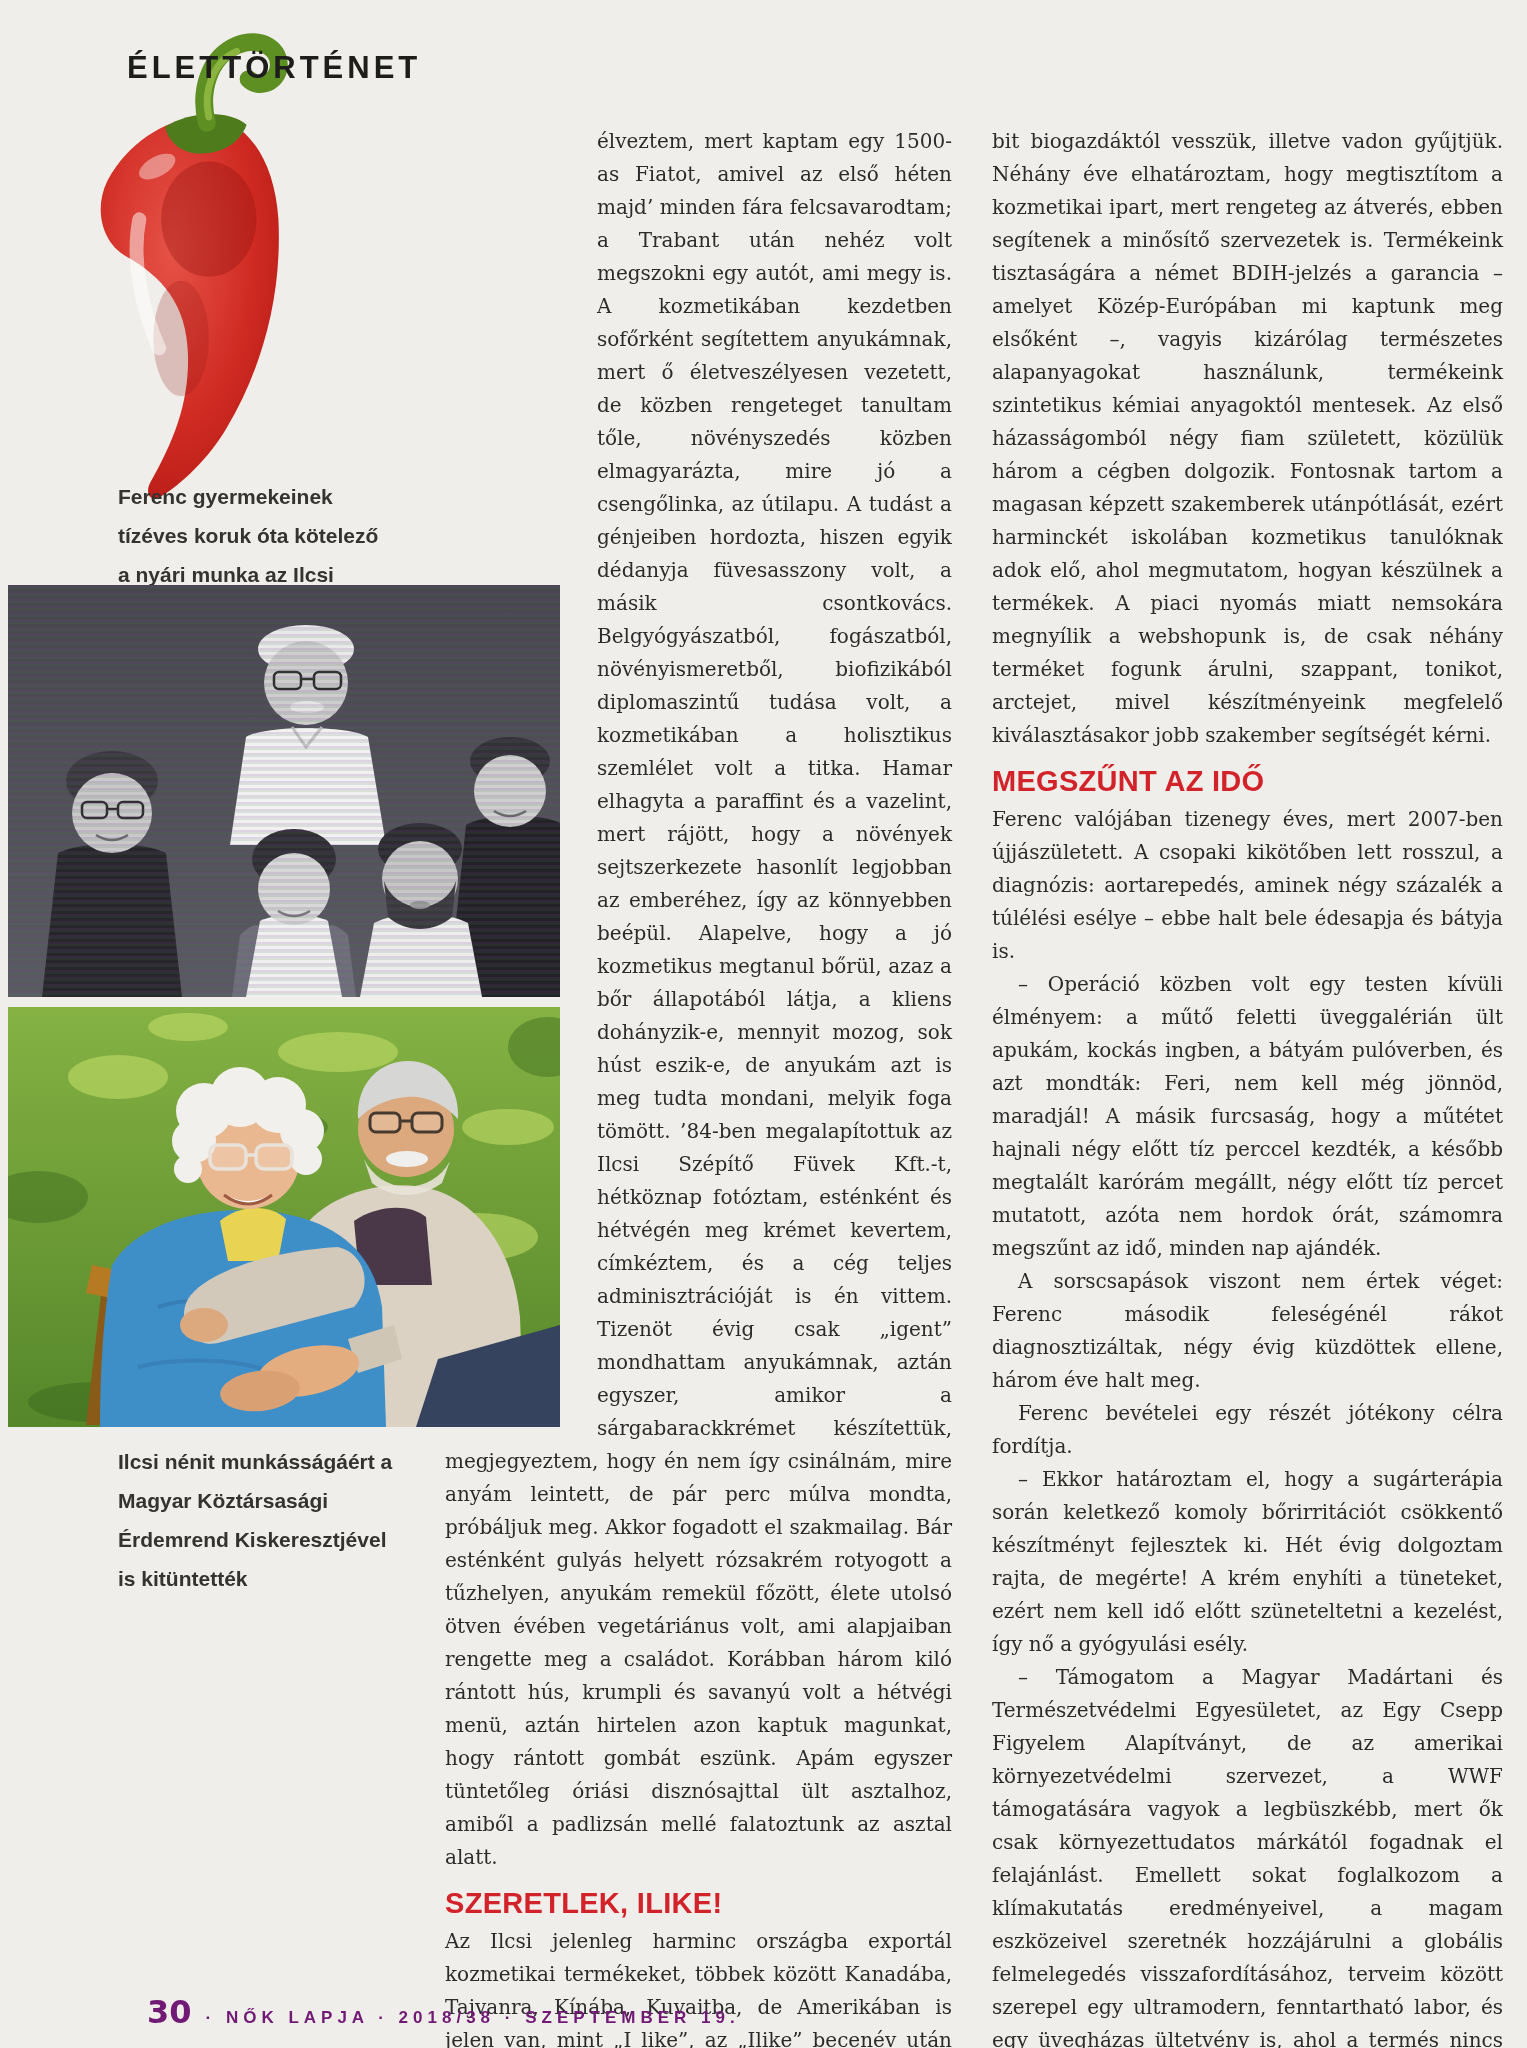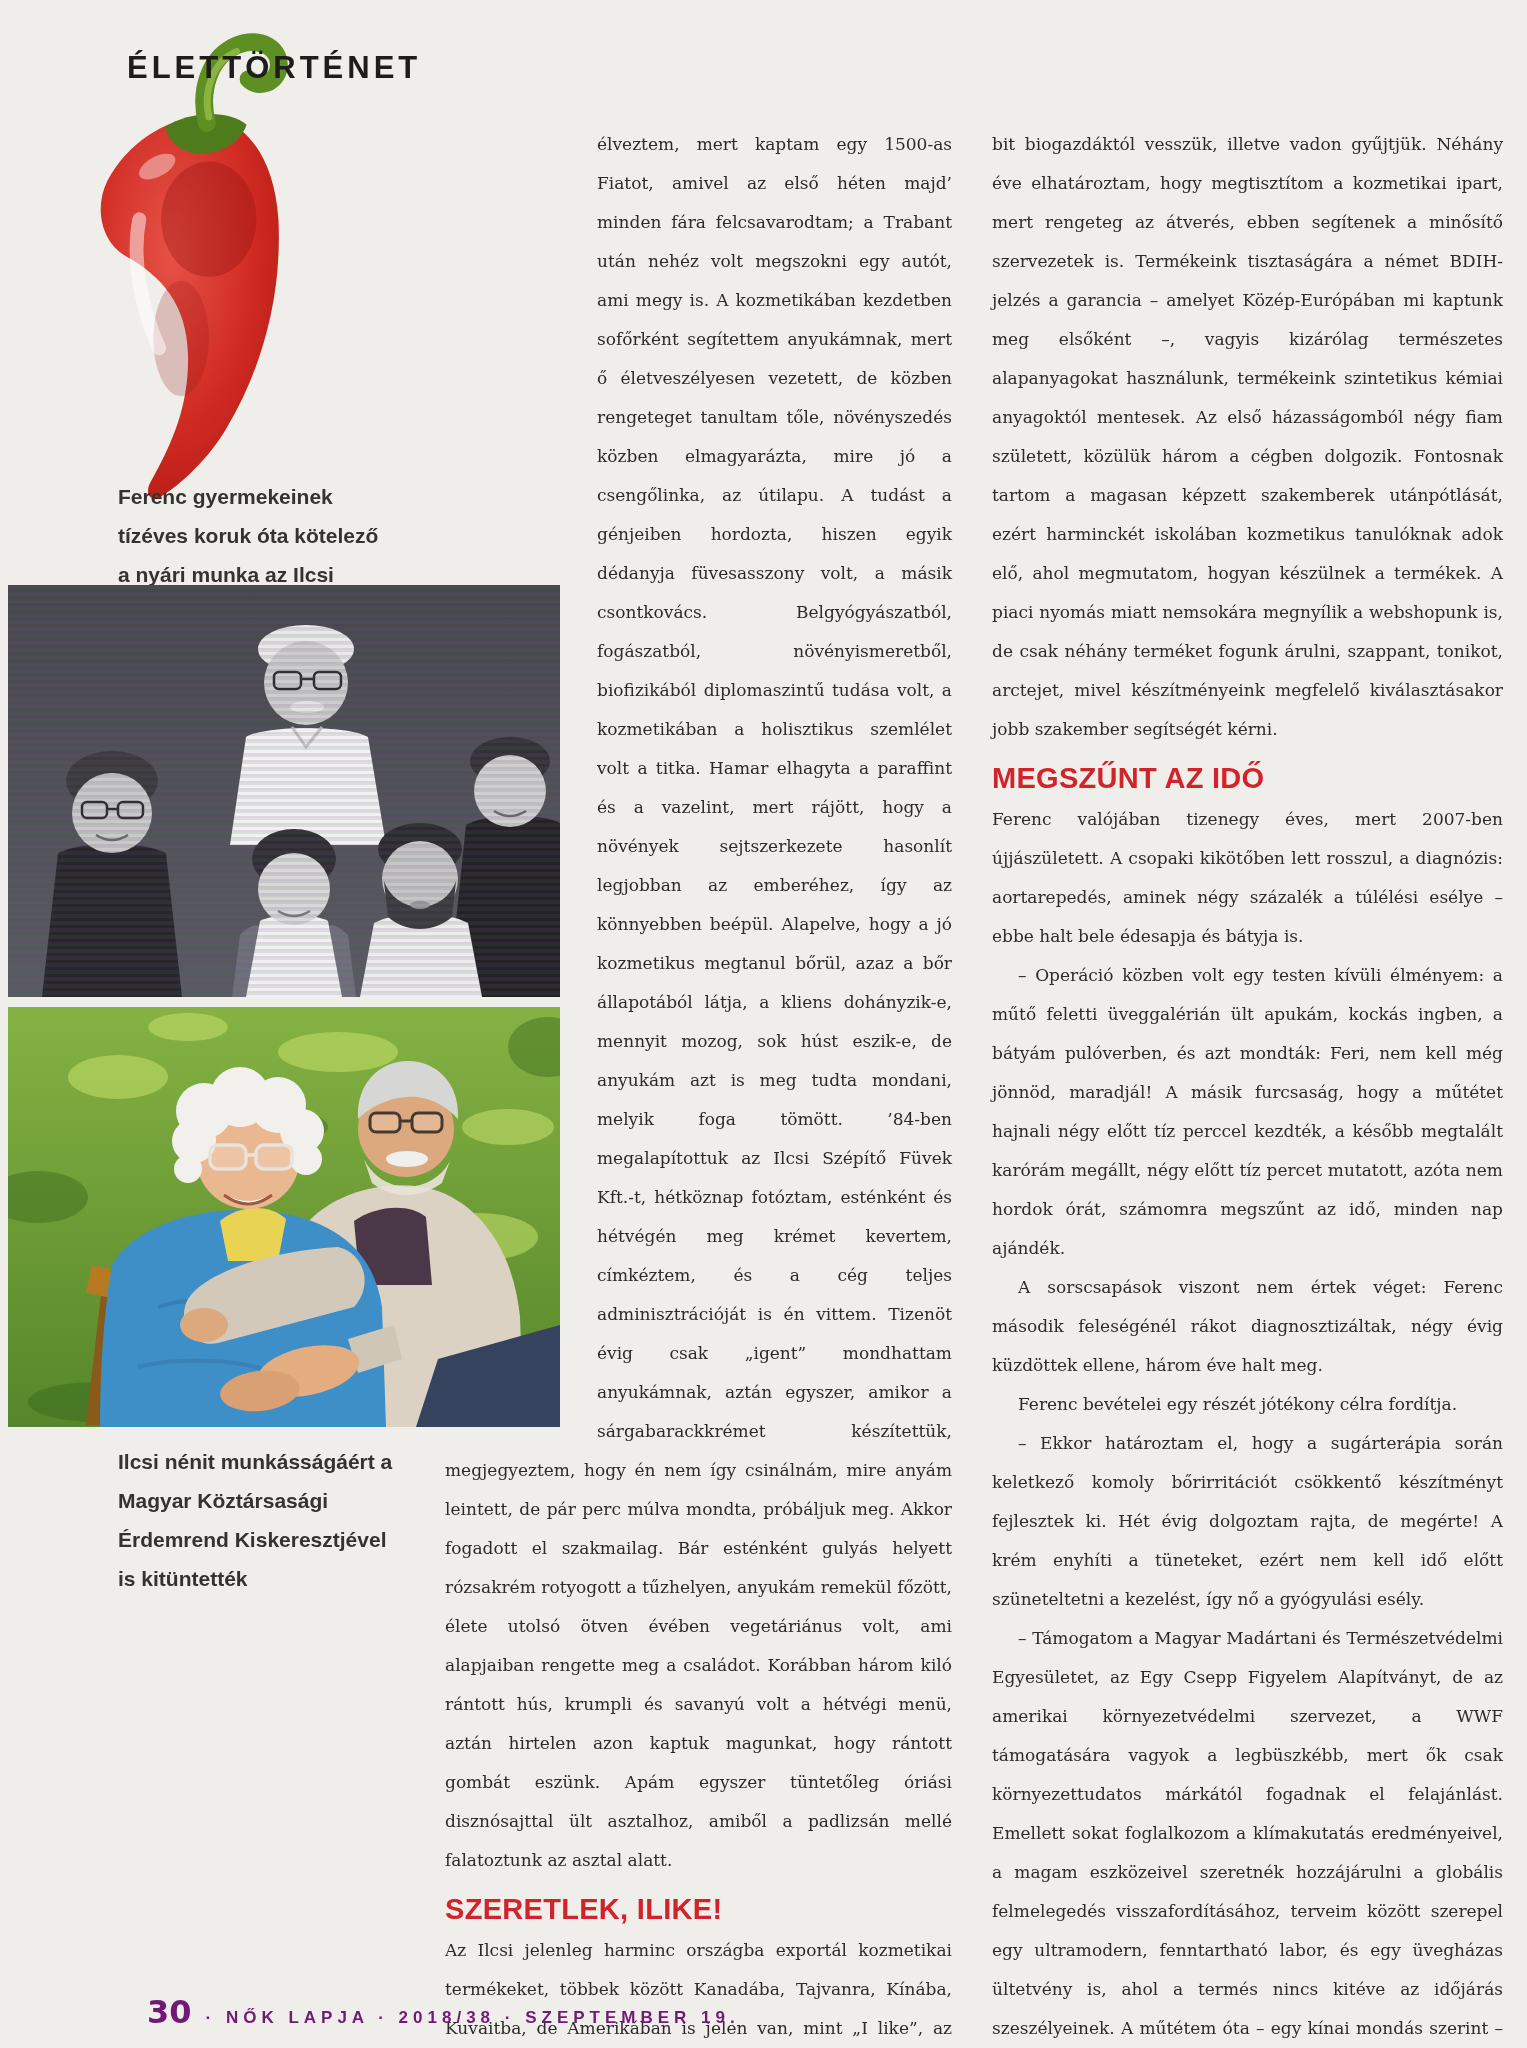--- a/index.html
+++ b/index.html
@@ -15,21 +15,21 @@
   .cap{position:absolute;left:118px;width:276px;
     font-family:"Liberation Sans",sans-serif;font-weight:700;
     font-size:21px;line-height:39px;color:#34332f;}
   .cap-top{top:477px;}
   .cap-bottom{top:1442px;}
 
   
   .col{position:absolute;top:125px;color:#2b2b2b;}
   .col-mid{left:445px;width:507px;}
   .col-right{left:992px;width:511px;}
-  .col p{margin:0;font-size:17px;line-height:39px;text-align:justify;}
+  .col p{margin:0;font-size:20px;line-height:33px;text-align:justify;}
   .indent{text-indent:26px;}
   .spacer{float:left;width:152px;height:860px;margin-top:460px;}
   .subhead{margin:15px 0 7px 0;font-family:"Liberation Sans",sans-serif;
     font-weight:700;font-size:29px;line-height:1;letter-spacing:.3px;color:#d2232a;}
 
   
   .pepper{position:absolute;left:40px;top:4px;width:298px;height:500px;}
   .photo{position:absolute;left:8px;overflow:hidden;}
   .photo-bw{top:585px;width:552px;height:412px;background:#4a4a50;}
   .photo-bw::after{content:"";position:absolute;inset:0;pointer-events:none;

